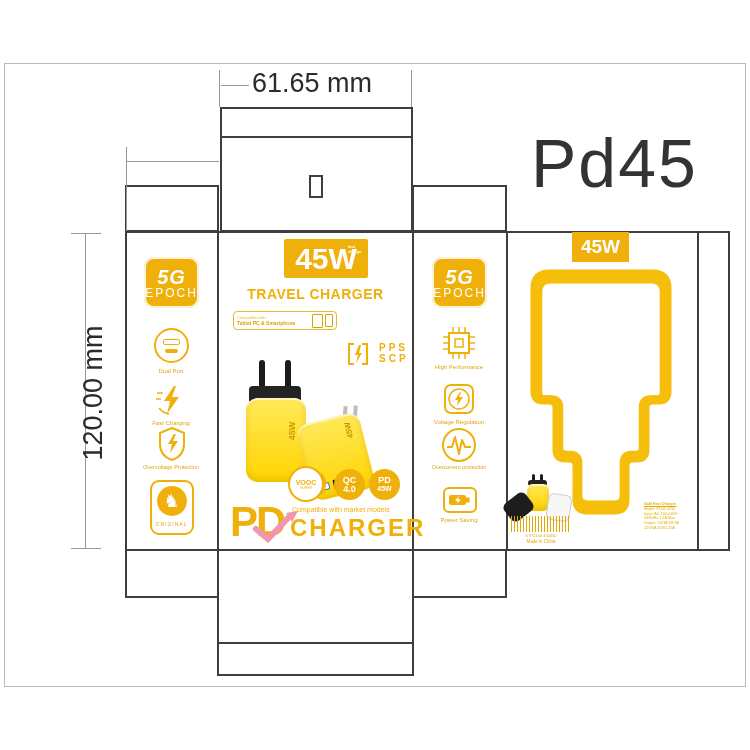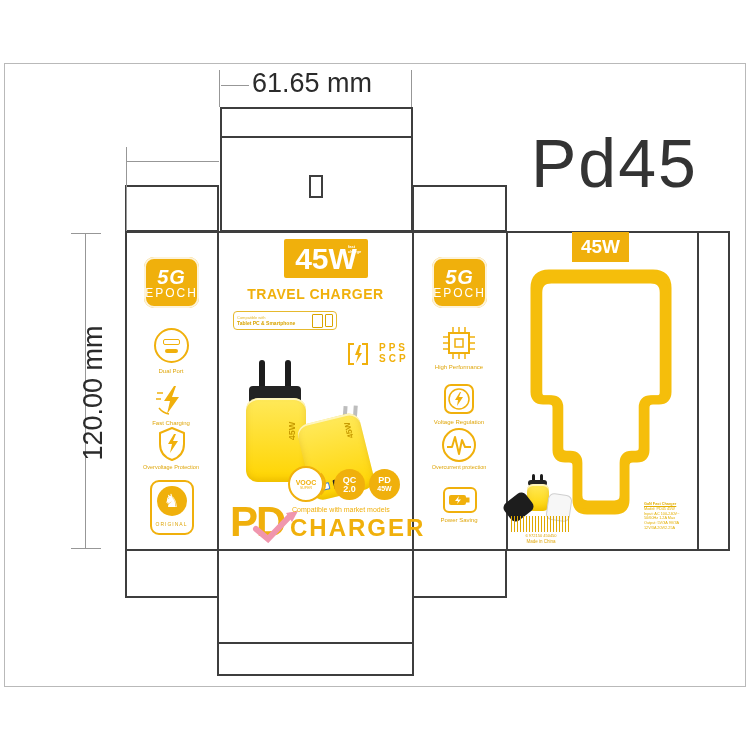--- a/index.html
+++ b/index.html
@@ -173,21 +173,21 @@
     </div>
   </div>
 
   <div class="abs circle line" style="left:288px;top:466px;width:36px;height:36px;">
     <span style="font-size:7px;font-weight:bold;">VOOC</span>
     <span style="font-size:3.5px;">SUPER</span>
     <div class="abs" style="left:4px;top:0px;width:32px;height:32px;border:2px solid transparent;border-right-color:var(--acc);border-radius:50%;"></div>
   </div>
   <div class="abs circle fill" style="left:334px;top:469px;width:31px;height:31px;">
     <span style="font-size:9px;font-weight:bold;line-height:9px;">QC</span>
-    <span style="font-size:9px;font-weight:bold;line-height:9px;">2.0</span>
+    <span style="font-size:9px;font-weight:bold;line-height:9px;">4.0</span>
   </div>
   <div class="abs circle fill" style="left:369px;top:469px;width:31px;height:31px;">
     <span style="font-size:9px;font-weight:bold;line-height:9px;">PD</span>
     <span style="font-size:7px;font-weight:bold;line-height:8px;">45W</span>
   </div>
 
   <div class="abs brand-pd" style="left:230px;top:501px;">PD</div>
   <div class="abs" style="left:252px;top:511px;">
     <svg width="46" height="32" viewBox="0 0 46 32">
       <path d="M4,18 L16,28 L38,5" stroke="#f096ae" stroke-width="6" fill="none" stroke-linecap="round"></path>

